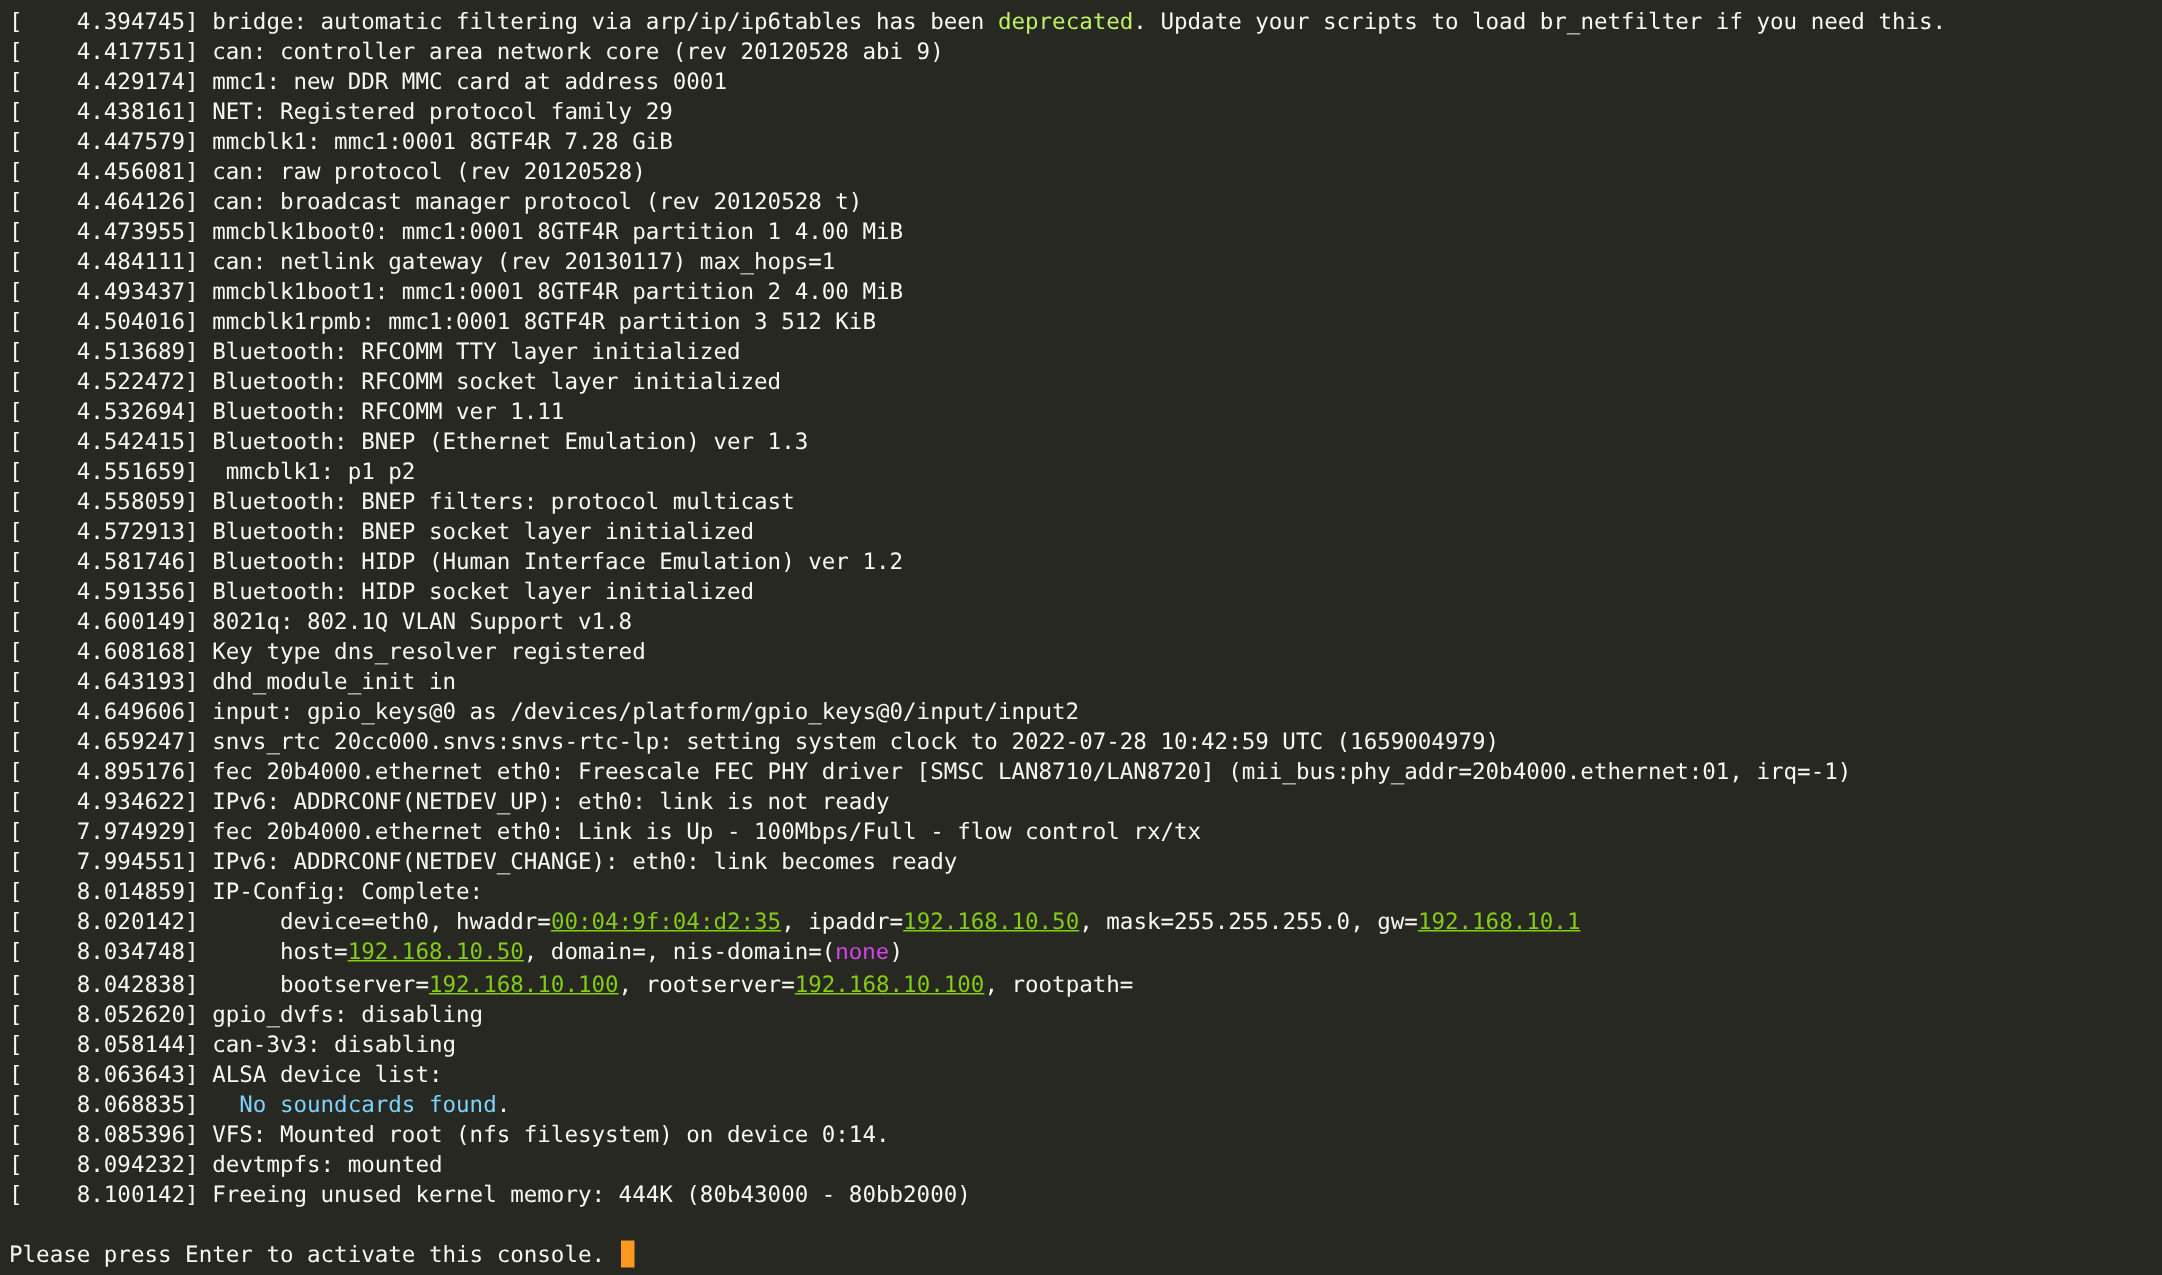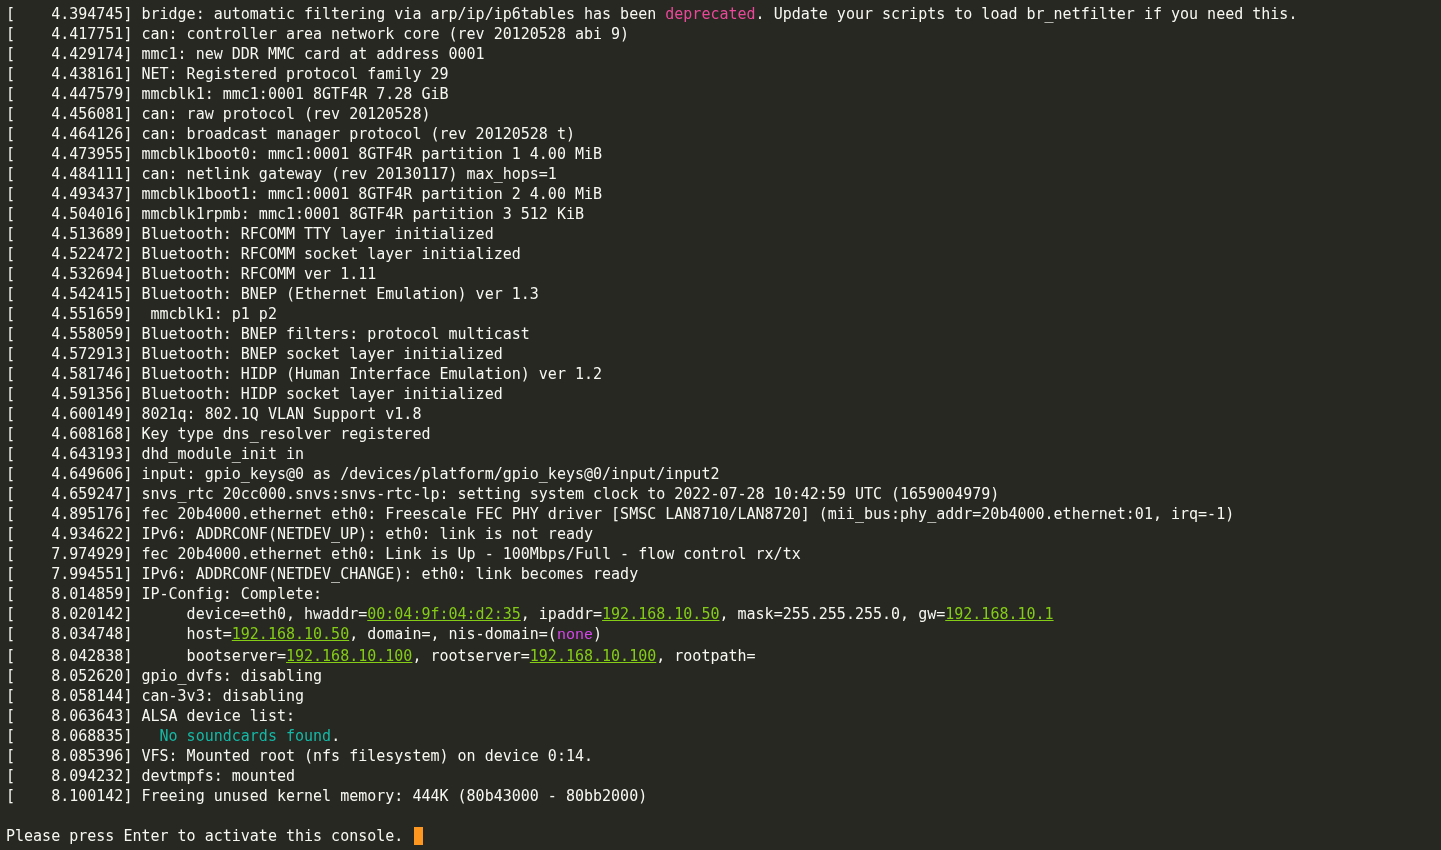--- a/index.html
+++ b/index.html
@@ -12,24 +12,24 @@
     line-height: 20px;
     width: 1441px;
     height: 850px;
     overflow: hidden;
   }
   #terminal {
     padding: 4px 6px;
     white-space: pre;
   }
   .line { white-space: pre; }
-  .keyword { color: #ec4899; }       
+  .keyword { color: #bef264; }       
   .link    { color: #84cc16; text-decoration: underline; }
   .value   { color: #d946ef; font-family: Liberation Mono, monospace; }       
-  .warn    { color: #14b8a6; }       
+  .warn    { color: #7dd3fc; }       
   .cursor {
     display: inline-block;
     width: 9px;
     height: 18px;
     background: #fd971f;
     vertical-align: text-bottom;
     margin-left: 2px;
   }
 </style>
 </head>

